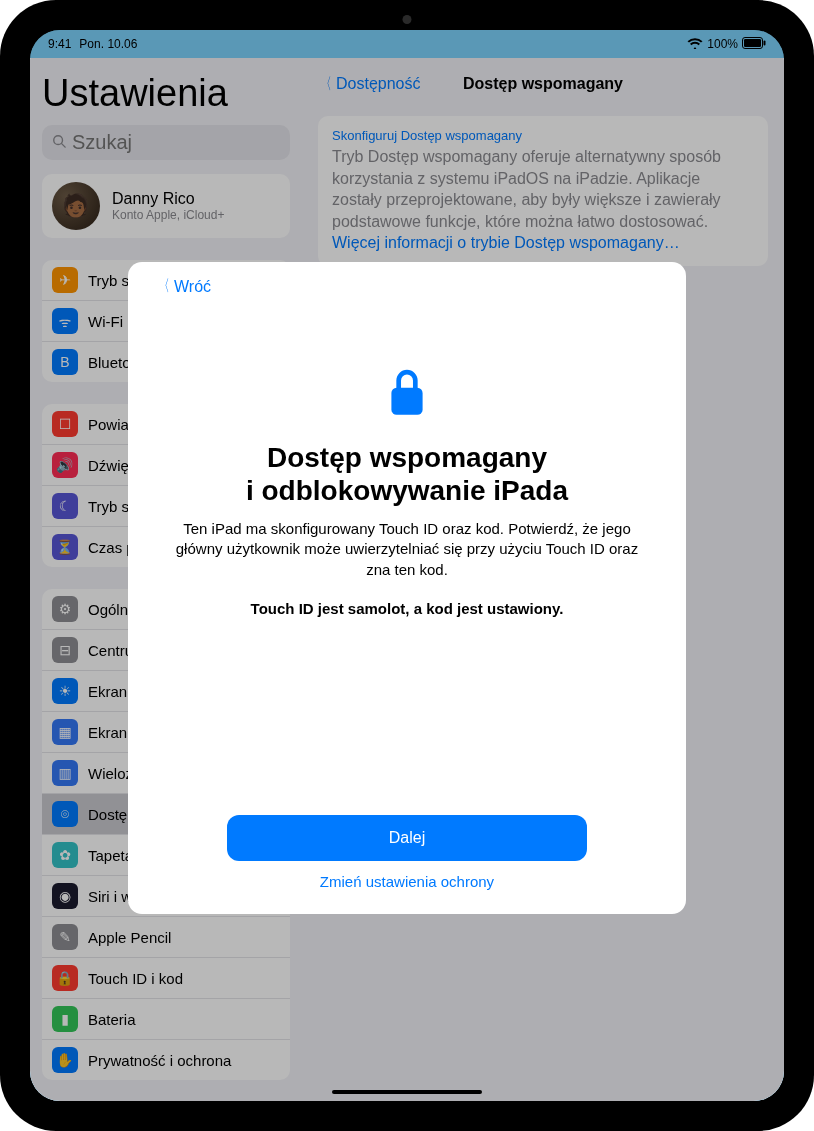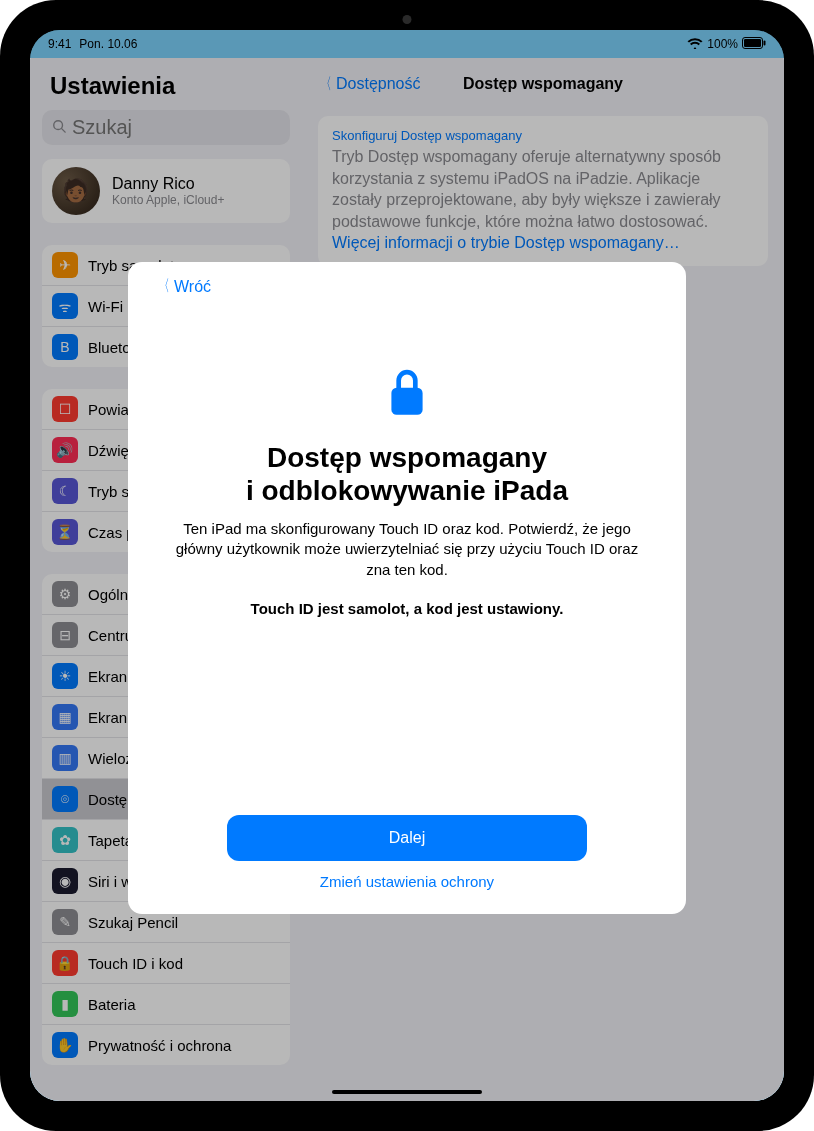--- a/index.html
+++ b/index.html
@@ -28,21 +28,21 @@
   .status-right { display: flex; align-items: center; gap: 4px; }
 
   
   .split { display: flex; height: calc(100% - 28px); }
   .sidebar {
     width: 272px; background: #f2f2f7; height: 100%; padding: 8px 12px;
     border-right: 0; overflow: hidden;
   }
   .detail { flex: 1; background: #f2f2f7; height: 100%; padding: 8px 16px; }
 
-  .sidebar h1 { font-size: 24px; font-weight: 700; margin: 6px 4px 10px 8px; }
+  .sidebar h1 { font-size: 38px; font-weight: 400; margin: 6px 4px 10px 0; }
   .search {
     display: flex; align-items: center; background: #e4e4ea; border-radius: 10px;
     padding: 6px 10px; gap: 6px; color: #8a8a8f;
   }
   .search input { border: none; background: transparent; flex: 1; font-size: 20px; color: #000; outline: none; }
   .mic { width: 14px; height: 14px; }
 
   .account {
     margin-top: 14px; display: flex; align-items: center; gap: 12px;
     background: #fff; border-radius: 10px; padding: 8px 10px;
@@ -228,21 +228,21 @@
             <div class="row">
               <div class="ico" style="background: rgb(52, 194, 199);">✿</div>
               <span>Tapeta</span>
             </div>
             <div class="row">
               <div class="ico" style="background: rgb(27, 27, 47);">◉</div>
               <span>Siri i wyszukiwanie</span>
             </div>
             <div class="row">
               <div class="ico" style="background: rgb(142, 142, 147);">✎</div>
-              <span>Szukaj Pencil</span>
+              <span>Apple Pencil</span>
             </div>
             <div class="row">
               <div class="ico" style="background: rgb(255, 59, 48);">🔒</div>
               <span>Touch ID i kod</span>
             </div>
             <div class="row">
               <div class="ico" style="background: rgb(52, 199, 89);">▮</div>
               <span>Bateria</span>
             </div>
             <div class="row">

